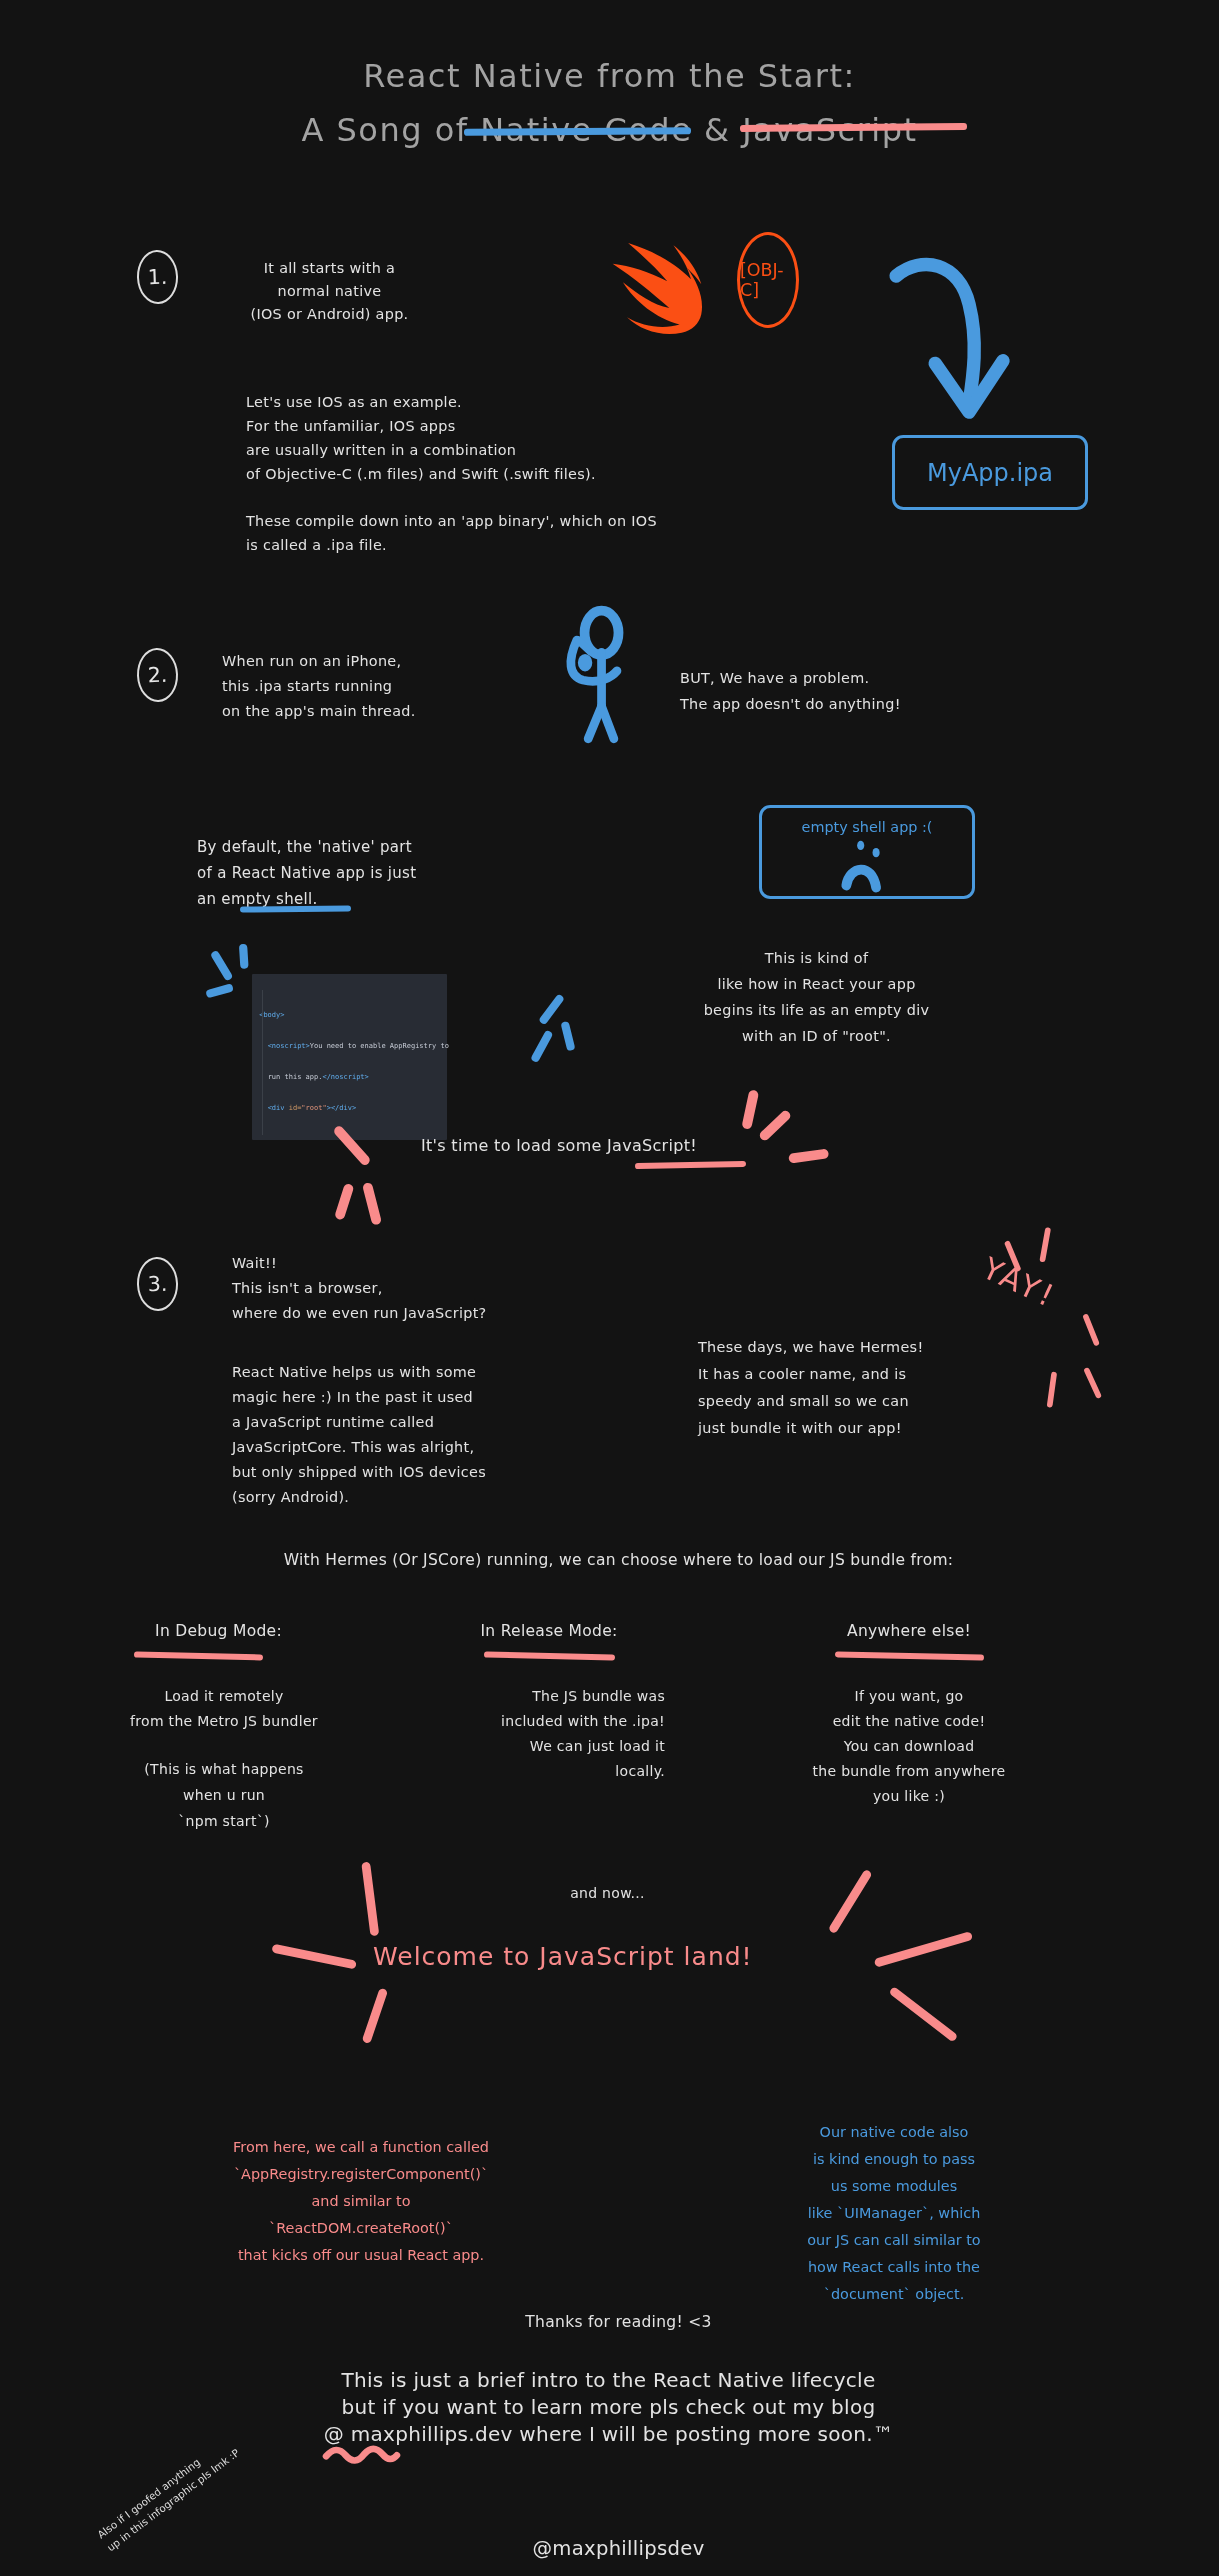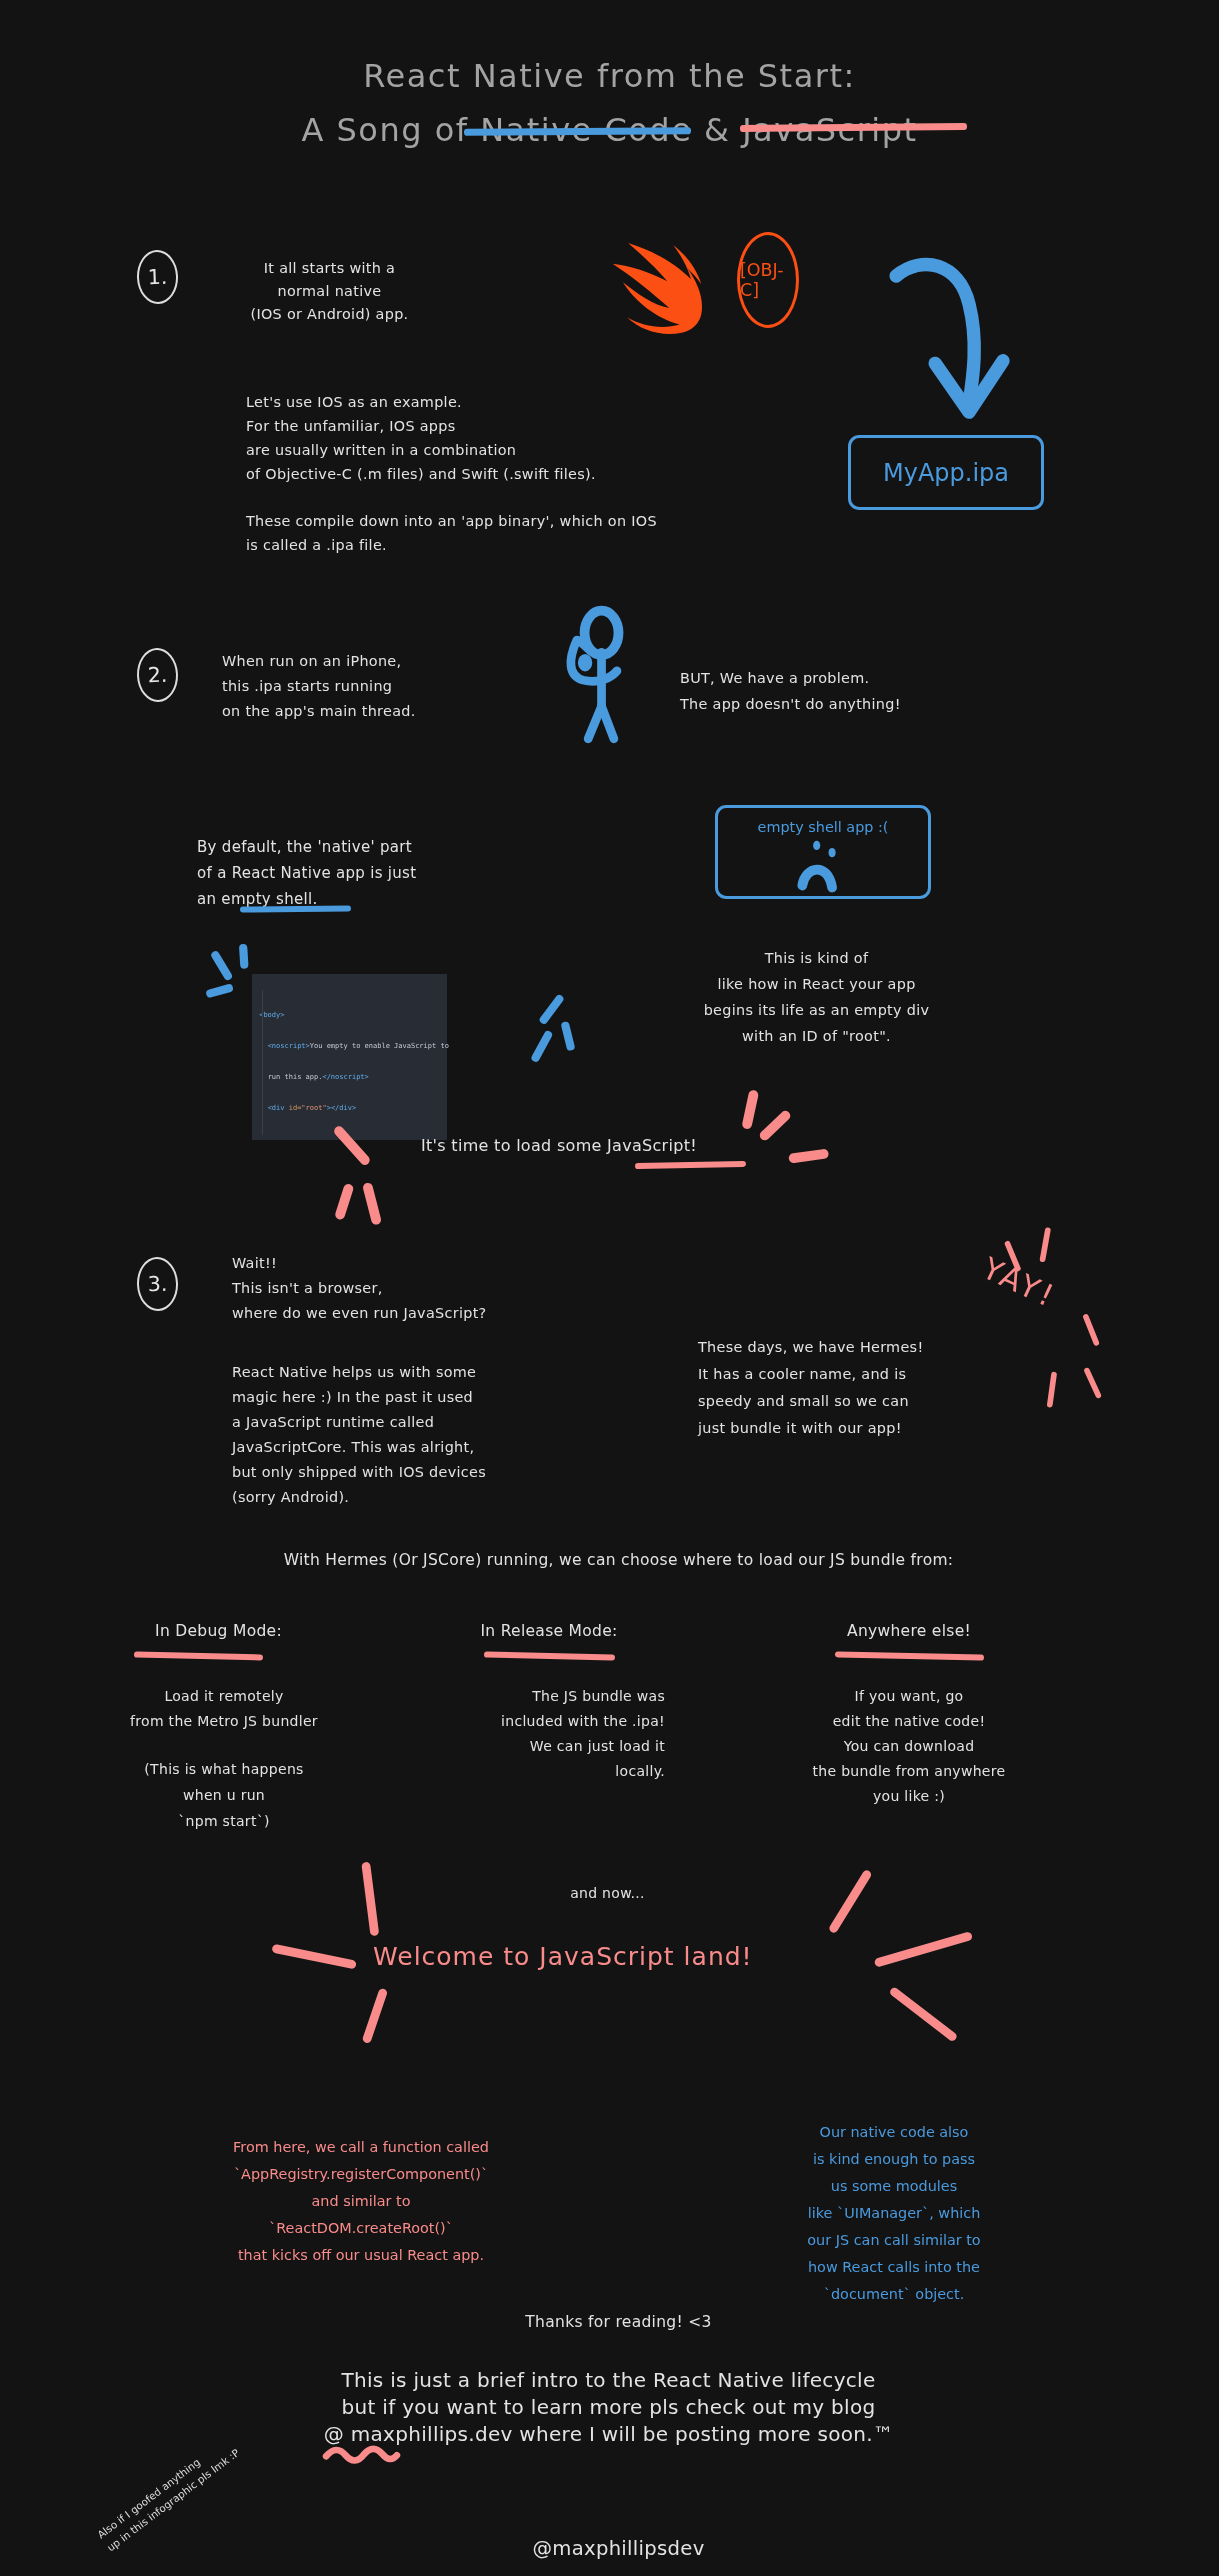--- a/index.html
+++ b/index.html
@@ -96,20 +96,21 @@
 
   
   .bluebox {
     position: absolute;
     border: 3.1px solid #4a9ade;
     border-radius: 11.3px;
     display: flex;
     align-items: center;
     justify-content: center;
     color: #4a9ade;
+    margin-left: 44px;
   }
 
   
   svg.deco {
     position: absolute;
     overflow: visible;
     pointer-events: none;
   }
 
   .rot-note {
@@ -206,21 +207,21 @@
   </svg>
   <svg class="deco" style="left:521px; top:993px;" width="57" height="77" viewBox="0 0 110 150">
     <path d="M74 12 L 44 52" stroke="#4a9ade" stroke-width="16" stroke-linecap="round"></path>
     <path d="M52 82 L 28 126" stroke="#4a9ade" stroke-width="16" stroke-linecap="round"></path>
     <path d="M86 64 L 96 104" stroke="#4a9ade" stroke-width="16" stroke-linecap="round"></path>
   </svg>
 
   <div class="codeblock" style="left:252px; top:974px; width:195px;">
     <div class="indent-guide"></div>
     <div><span class="tag">&lt;body&gt;</span></div>
-    <div>  <span class="tag">&lt;noscript&gt;</span><span>You empty to enable JavaScript to</span></div>
+    <div>  <span class="tag">&lt;noscript&gt;</span><span>You need to enable AppRegistry to</span></div>
     <div>  <span>run this app.</span><span class="tag">&lt;/noscript&gt;</span></div>
     <div>  <span class="tag">&lt;div </span><span class="attr">id=</span><span class="str">"root"</span><span class="tag">&gt;</span><span class="tag">&lt;/div&gt;</span></div>
   </div>
 
   <div class="bluebox" style="left:715px; top:805px; width:216px; height:94px; flex-direction:column; justify-content:flex-start; padding-top:11.3px;">
     <span style="font-size:14.4px;">empty shell app :(</span>
     <svg class="deco" style="left:72px; top:30px;" width="77" height="57" viewBox="0 0 150 110">
       <ellipse cx="52" cy="14" rx="7" ry="9" fill="#4a9ade"></ellipse>
       <ellipse cx="82" cy="28" rx="7" ry="9" fill="#4a9ade"></ellipse>
       <path d="M24 92 C 30 54, 74 46, 82 96" stroke="#4a9ade" stroke-width="19" fill="none" stroke-linecap="round"></path>

